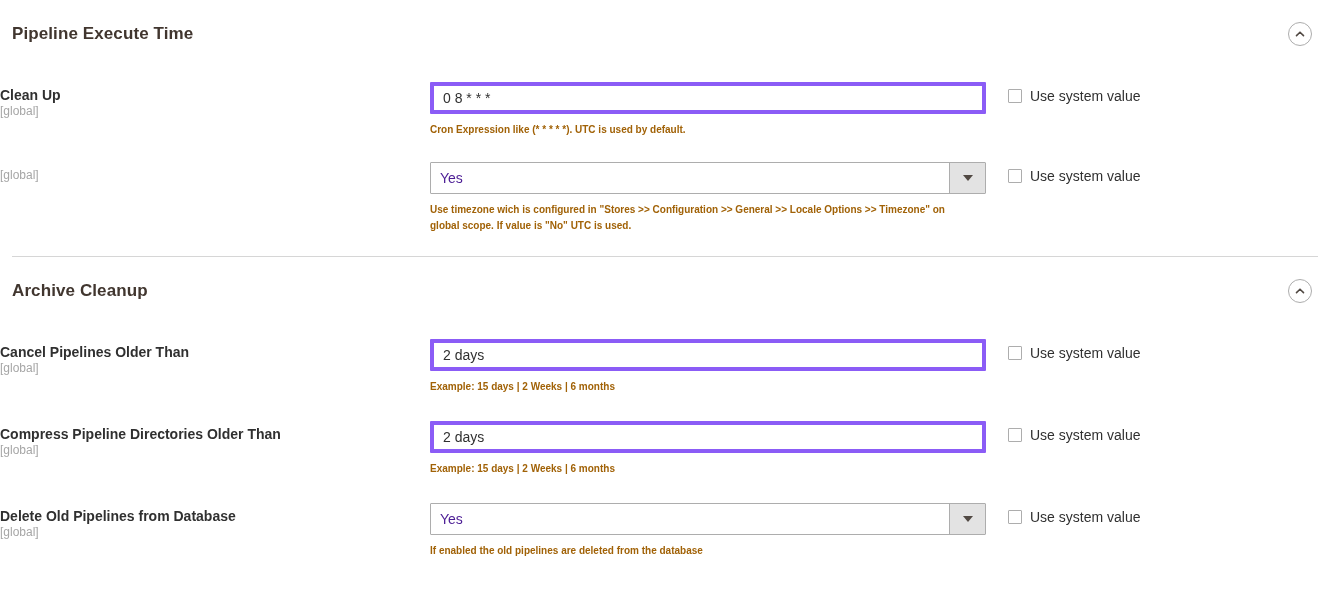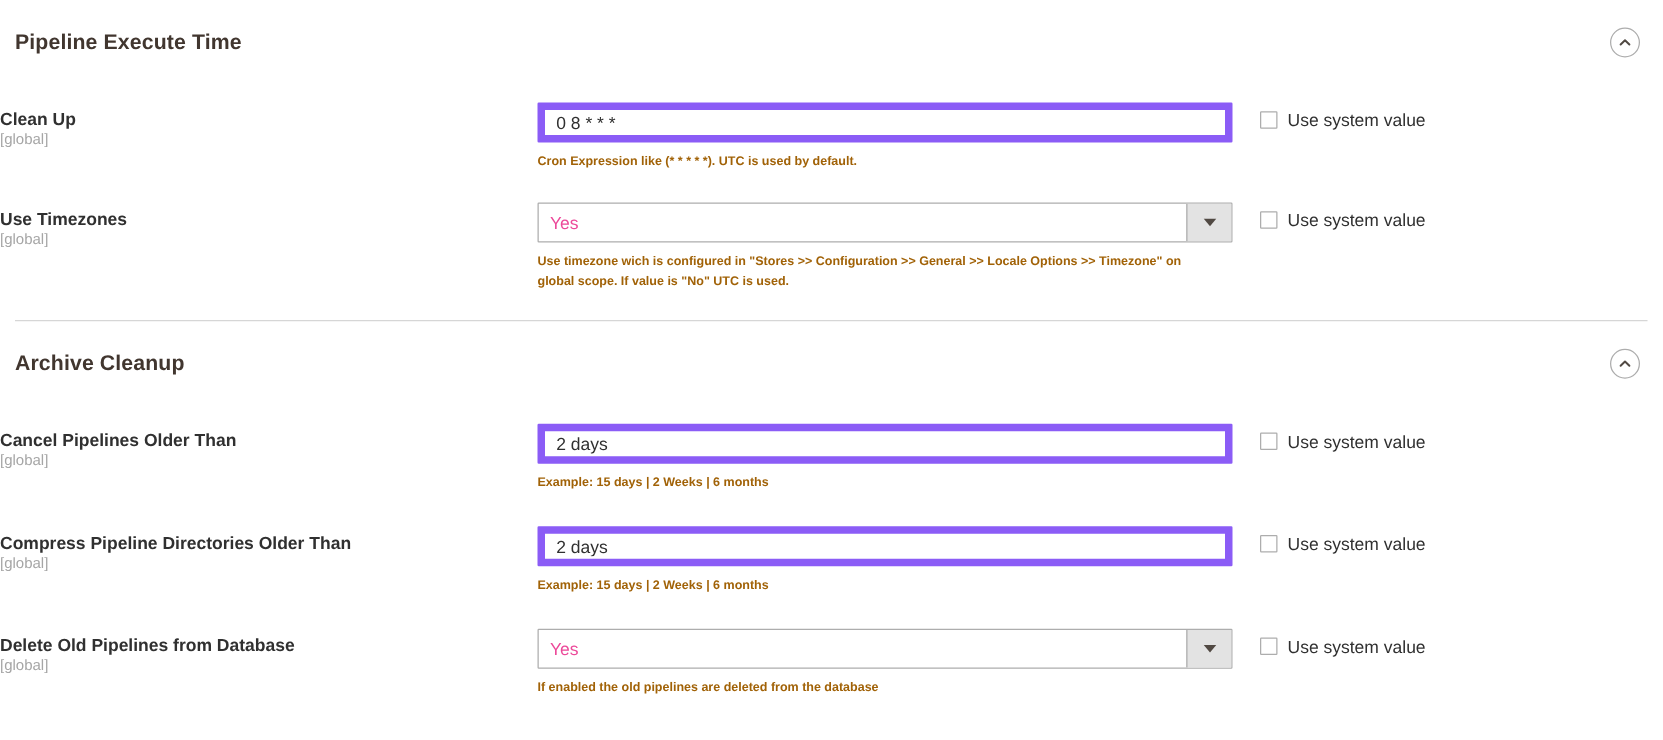--- a/index.html
+++ b/index.html
@@ -97,21 +97,21 @@
     margin-top: 1px;
   }
   .control-col {
     flex: 0 0 556px;
     width: 556px;
   }
   .text-input {
     width: 556px;
     height: 32px;
     box-sizing: border-box;
-    border: 6px solid #8b5cf6;
+    border: 4px solid #8b5cf6;
     background: #ffffff;
     font-family: "Liberation Sans", sans-serif;
     font-size: 14px;
     color: #303030;
     padding: 0 9px;
     line-height: 30px;
     border-radius: 1px;
     outline: none;
   }
   .select-wrap {
@@ -119,21 +119,21 @@
     width: 556px;
     height: 32px;
   }
   .select-box {
     width: 556px;
     height: 32px;
     box-sizing: border-box;
     border: 1px solid #adadad;
     background: #ffffff;
     font-size: 14px;
-    color: #ec4899;
+    color: #4c1d95;
     padding: 0 9px;
     line-height: 30px;
     border-radius: 1px;
     cursor: pointer;
   }
   .select-arrow {
     position: absolute;
     right: 1px;
     top: 1px;
     width: 36px;
@@ -228,21 +228,20 @@
             <span class="cbox"></span>
             <span class="sysval-label">Use system value</span>
           </label>
         </div>
       </div>
 
       <div class="gap-a"></div>
 
       <div class="field-row">
         <div class="label-col">
-          <span class="field-label">Use Timezones</span>
           <span class="field-scope">[global]</span>
         </div>
         <div class="control-col">
           <div class="select-wrap">
             <div class="select-box">Yes</div>
             <span class="select-arrow">
                 <i></i>
               </span>
           </div>
           <div class="note">Use timezone wich is configured in "Stores &gt;&gt; Configuration &gt;&gt; General &gt;&gt; Locale Options &gt;&gt; Timezone" on global scope. If value is "No" UTC is used.</div>

